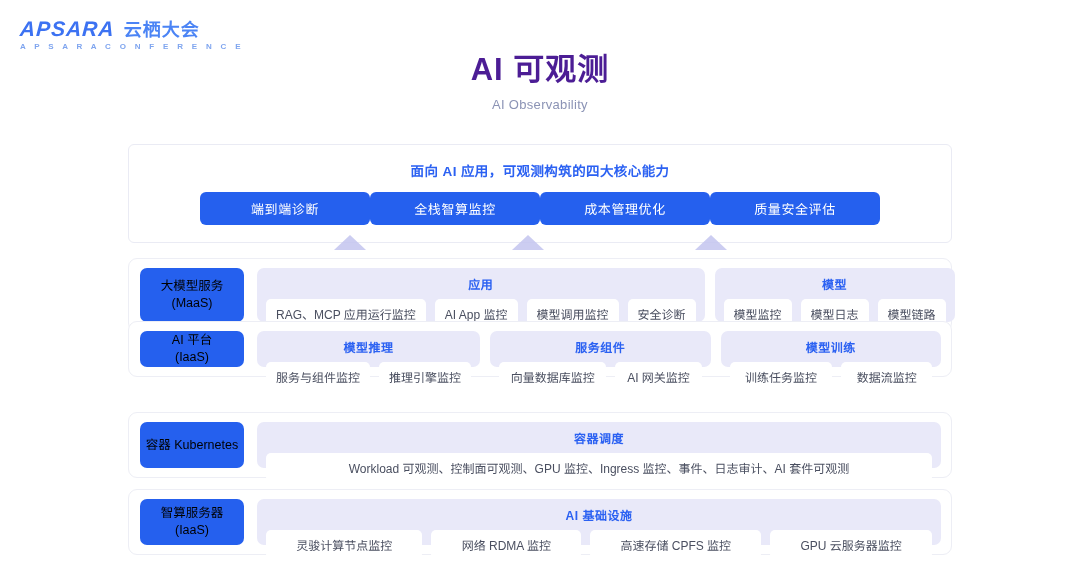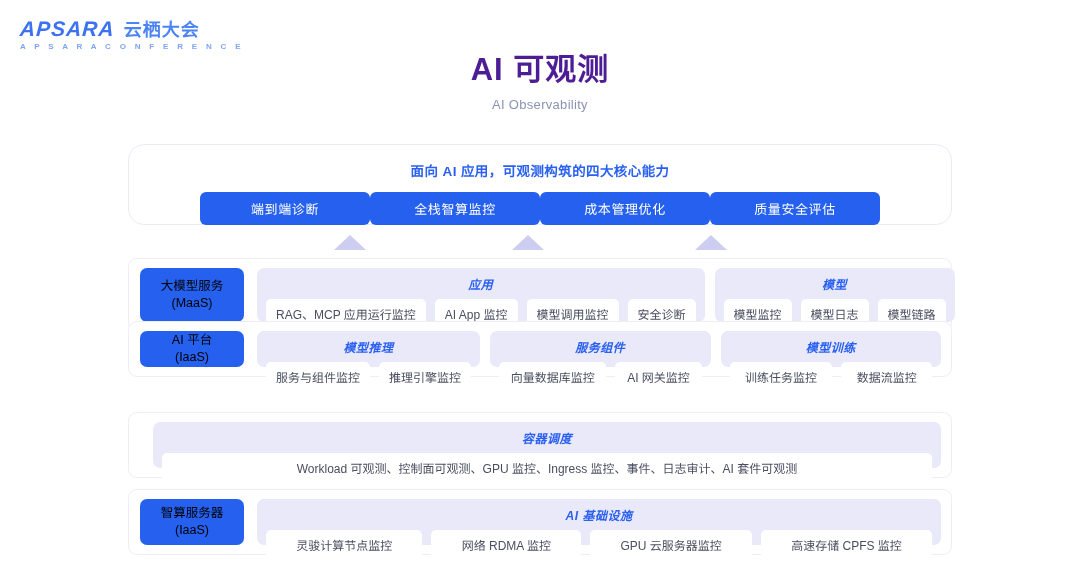--- a/index.html
+++ b/index.html
@@ -43,22 +43,22 @@
   #title-cn{
     font-size:31px;font-weight:bold;color:#4c1d95;letter-spacing:1px;
     line-height:1.15;margin:0;
   }
   #title-en{
     font-size:13px;color:#8B93B5;margin-top:9px;letter-spacing:.3px;
   }
 
   
   #cap-card{
-    position:absolute;left:128px;top:144px;width:824px;height:81px;
-    background:#ffffff;border:1px solid #EAEBF4;border-radius:16px;
+    position:absolute;left:128px;top:144px;width:824px;height:99px;
+    background:#ffffff;border:1px solid #EAEBF4;border-radius:6px;
     box-sizing:border-box;
   }
   #cap-title{
     text-align:center;font-size:13.5px;font-weight:bold;color:#2B61F2;
     margin-top:15px;letter-spacing:.4px;
   }
   #cap-buttons{
     display:flex;justify-content:center;
     margin:12px 49px 0 49px;
   }
@@ -103,21 +103,20 @@
     height:100%;
   }
   .group{
     background:#E9E9F9;border-radius:7px;
     display:flex;flex-direction:column;align-items:center;
     padding:7px 9px 9px 9px;box-sizing:border-box;
   }
   .group-title{
     font-size:12px;font-weight:bold;color:#2B61F2;margin-bottom:7px;
     letter-spacing:.5px;
-    font-style:italic;
   }
   .group-pills{display:flex;gap:9px;width:100%;justify-content:center;}
   .pill{
     background:#ffffff;border-radius:5px;
     font-size:12px;color:#4A4F60;
     padding:6px 10px;white-space:nowrap;
     display:flex;align-items:center;justify-content:center;
     cursor:pointer;
     flex:1 1 auto;
   }
@@ -208,20 +207,23 @@
         <div class="group" style="flex: 1 1 33%;">
           <div class="group-title">模型训练</div>
           <div class="group-pills">
             <div class="pill">训练任务监控</div>
             <div class="pill">数据流监控</div>
           </div>
         </div>
       </div>
     </div>
     <div class="layer-row" style="top: 412px; height: 66px;">
+      <div class="layer-label">
+        <span>容器 Kubernetes</span>
+      </div>
       <div class="layer-groups">
         <div class="group" style="flex: 1 1 100%;">
           <div class="group-title">容器调度</div>
           <div class="group-pills">
             <div class="pill wide">Workload 可观测、控制面可观测、GPU 监控、Ingress 监控、事件、日志审计、AI 套件可观测</div>
           </div>
         </div>
       </div>
     </div>
     <div class="layer-row" style="top: 489px; height: 66px;">
@@ -230,19 +232,19 @@
           <div>智算服务器</div>
           <div>(IaaS)</div>
         </div>
       </div>
       <div class="layer-groups">
         <div class="group" style="flex: 1 1 100%;">
           <div class="group-title">AI 基础设施</div>
           <div class="group-pills">
             <div class="pill">灵骏计算节点监控</div>
             <div class="pill">网络 RDMA 监控</div>
+            <div class="pill">高速存储 CPFS 监控</div>
             <div class="pill">GPU 云服务器监控</div>
-            <div class="pill">高速存储 CPFS 监控</div>
           </div>
         </div>
       </div>
     </div>
   </div>
 
 </body></html>

